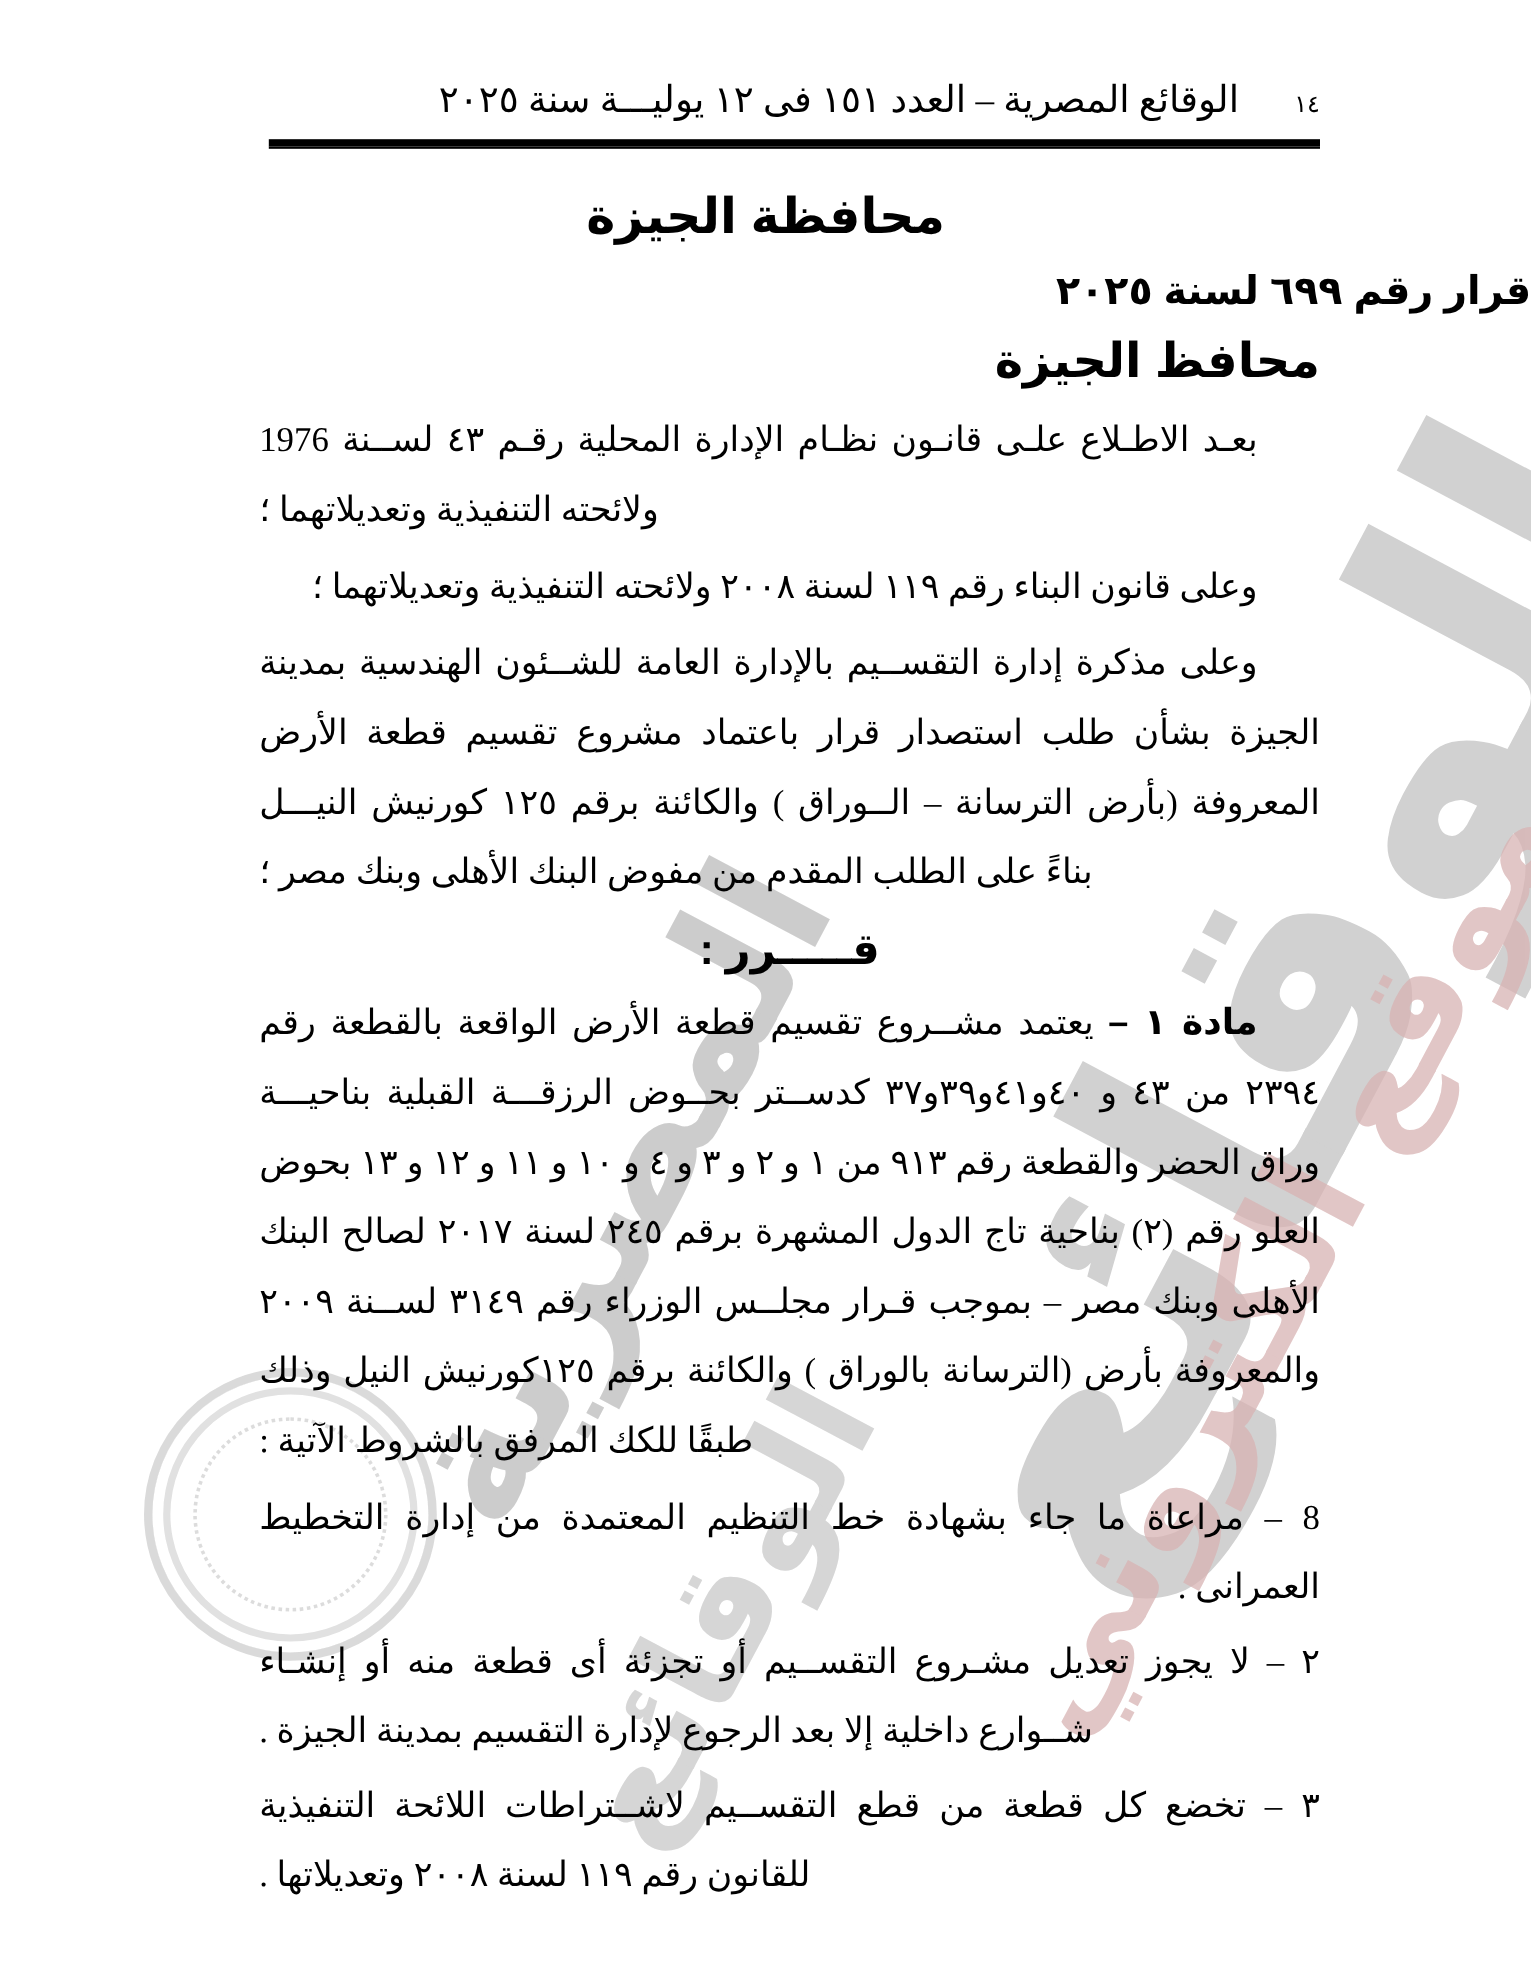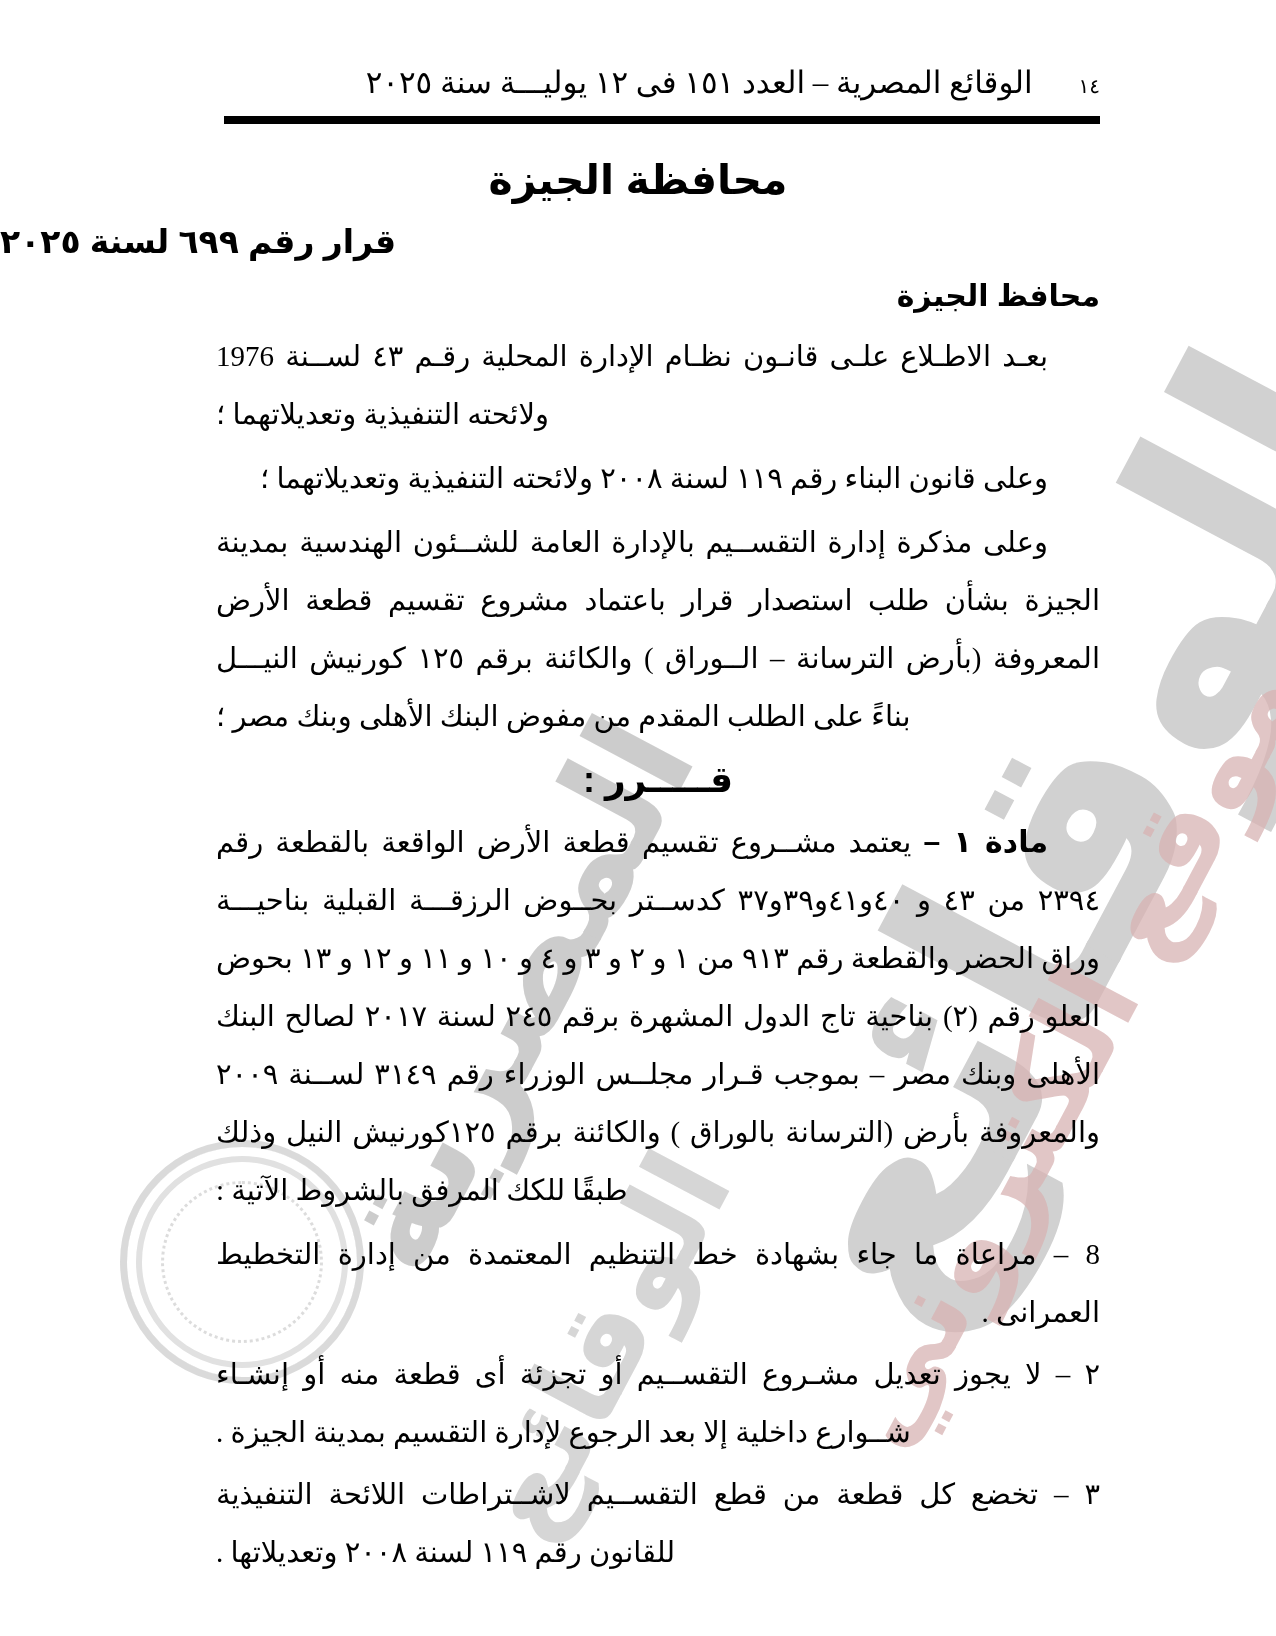--- a/index.html
+++ b/index.html
@@ -149,36 +149,36 @@
     font-size: 41px;
     font-weight: 700;
     letter-spacing: 1px;
     font-family: "Liberation Sans", "DejaVu Sans", sans-serif;
   }
   .doc-subtitle {
     position: absolute;
     top: 222px;
     right: 0;
     left: 0;
-    text-align: left;
+    text-align: right;
     font-size: 33px;
     font-weight: 700;
     font-family: "Liberation Sans", "DejaVu Sans", sans-serif;
   }
 
   .body-block {
     position: absolute;
     top: 278px;
     right: 176px;
     width: 884px;
   }
 
   .signatory {
     text-align: right;
-    font-size: 30px;
+    font-size: 40px;
     font-weight: 700;
     font-family: "Liberation Sans", "DejaVu Sans", sans-serif;
     margin: 0 0 14px 0;
   }
 
   p.para {
     margin: 0 0 6px 0;
     font-size: 29px;
     line-height: 58px;
     text-align: justify;

